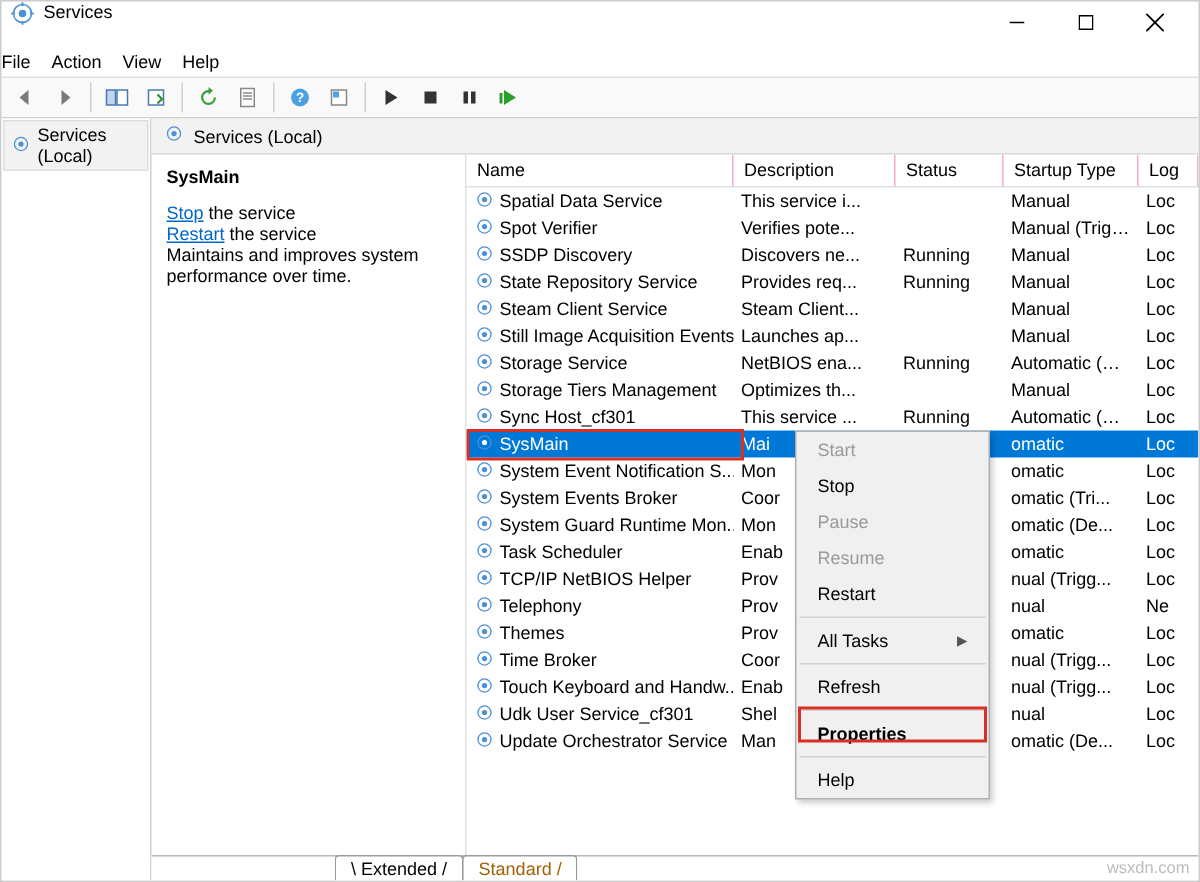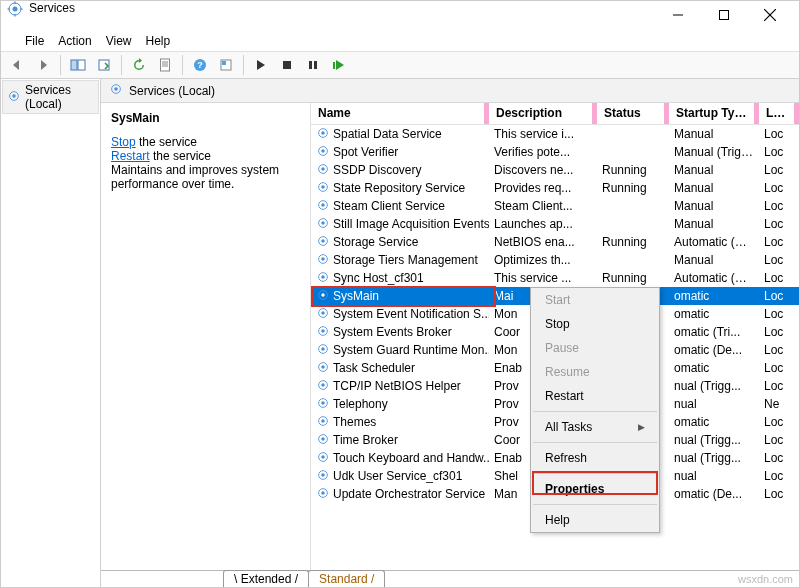--- a/index.html
+++ b/index.html
@@ -4,38 +4,38 @@
 <style>
   * { box-sizing: border-box; margin: 0; padding: 0; }
   body { font-family: "Segoe UI", Tahoma, sans-serif; font-size: 12px; color: #000; background: #fff; width: 800px; height: 588px; overflow: hidden; border: 1px solid #ccc;}
   .titlebar { height: 30px; display: flex; padding: 0 6px; }
   .title-icon { width: 16px; height: 16px; margin-right: 6px; display:inline-flex; align-items:center; justify-content:center;}
   .title-text { flex: 1; font-size: 12px; }
   .win-btns { display: flex; }
   .win-btn { width: 46px; height: 28px; display: flex; align-items: center; justify-content: center; font-size: 13px; }
   .win-btn svg { width:10px; height:10px; }
   .close-btn svg { width:12px; height:12px;}
-  .menubar { height: 20px; display: flex; align-items: center; padding: 0 24px; gap: 14px; }
+  .menubar { height: 20px; display: flex; align-items: center; padding: 0 0; gap: 14px; }
   .menubar span { font-size: 12px; }
   .toolbar { height: 28px; border-top: 1px solid #e0e0e0; border-bottom: 1px solid #d0d0d0; display: flex; align-items: center; padding: 0 4px; gap: 2px; background: #f9f9f9;}
   .tbtn { width: 24px; height: 22px; display: flex; align-items: center; justify-content: center; border: 1px solid transparent;}
   .sep { width:1px; height:20px; background:#d0d0d0; margin:0 3px;}
   .main { display: flex; height: calc(588px - 30px - 20px - 28px - 2px); }
   .left-pane { width: 121px; border-right: 1px solid #d0d0d0; background:#fff; padding:1px;}
   .left-item { display:flex; align-items:center; background:#f2f2f2; border:1px solid #dedede; padding:2px 4px; gap:4px;}
   .right-pane { flex:1; display:flex; flex-direction:column;}
   .pane-header { height:24px; background:#f2f2f2; display:flex; align-items:center; padding:0 8px; gap:6px; border-bottom:1px solid #d8d8d8;}
   .body-split { flex:1; display:flex; overflow:hidden;}
   .detail { width:209px; padding:8px 10px; font-size:12px;}
   .detail .svc-name { font-weight:bold; margin-bottom:10px;}
   .detail a { color:#0066cc;}
   .detail .desc-label { margin-top:22px;}
   .list-wrap { flex:1; border-left:1px solid #e0e0e0; overflow:hidden; position:relative;}
   .cols { display:flex; border-bottom:1px solid #e0e0e0; height:22px; background:#fff; position:relative;}
-  .col { padding:3px 7px; border-right:5px solid #f9a8d4; font-size:12px; white-space:nowrap; overflow:hidden; text-overflow:ellipsis;font-weight:bold;}
+  .col { padding:3px 7px; border-right:1px solid #f9a8d4; font-size:12px; white-space:nowrap; overflow:hidden; text-overflow:ellipsis;}
   .c-name{width:178px;} .c-desc{width:108px;} .c-status{width:72px;} .c-startup{width:90px;} .c-logon{width:40px;}
   .rows { }
   .row { display:flex; height:18px; align-items:center; font-size:12px;}
   .row.sel { background:#0078d7; color:#fff;}
   .row.sel .gear-fill{ fill:#fff; }
   .cell { padding:0 5px; white-space:nowrap; overflow:hidden; text-overflow:ellipsis;}
   .cell.n { width:178px; display:flex; align-items:center; gap:3px;}
   .cell.d { width:108px;} .cell.s{width:72px;} .cell.t{width:90px;} .cell.l{width:40px;}
   .svc-ico { width:14px; height:14px; flex-shrink:0;}
   .tabs { position:absolute; bottom:0; left:122px; display:flex; font-size:12px;}

